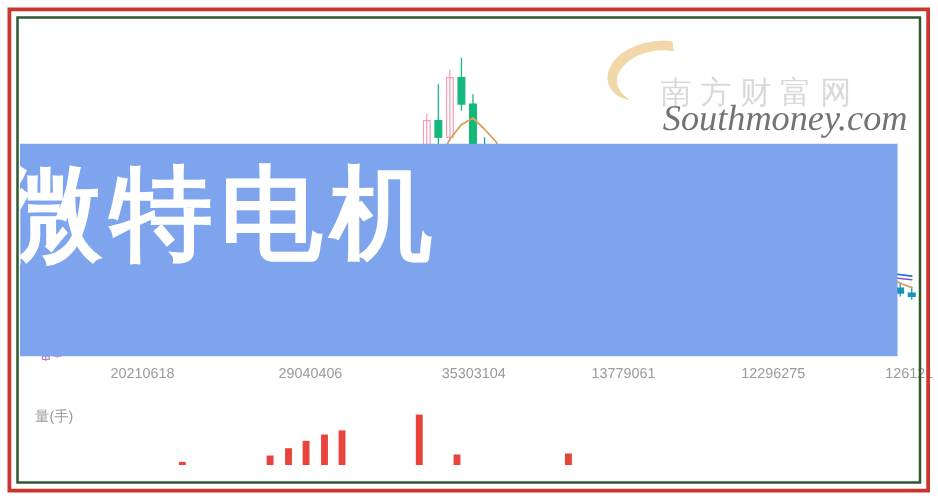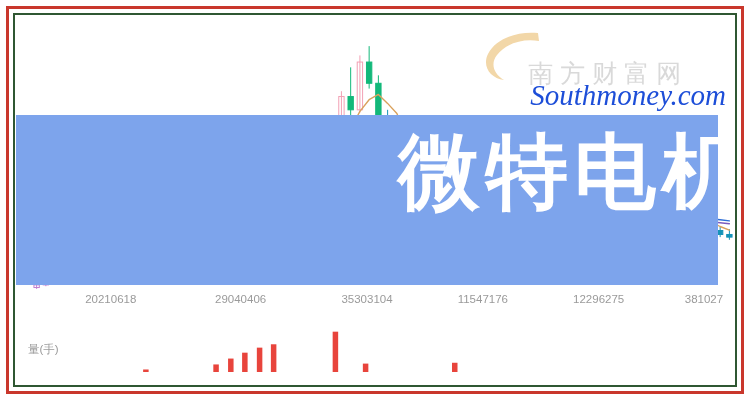--- a/index.html
+++ b/index.html
@@ -77,21 +77,21 @@
     z-index: 10;
     pointer-events: none;
   }
 
   
   .overlay-title {
     position: absolute;
     left: 0;
     top: 131px;
     width: 750px;
-    text-align: right;
+    text-align: left;
     font-size: 82px;
     line-height: 1;
     font-weight: bold;
     color: #ffffff;
     letter-spacing: 6px;
     z-index: 20;
     white-space: nowrap;
     font-family: "DejaVu Sans", "Liberation Sans", sans-serif;
     pointer-events: none;
   }
@@ -121,36 +121,37 @@
     line-height: 1.05;
     font-weight: normal;
     position: relative;
     z-index: 2;
     margin-top: 35px;
   }
   .wm-en {
     font-family: "Liberation Serif", "DejaVu Serif", serif;
     font-style: italic;
     font-size: 29px;
-    color: #1d4ed8;
+    color: #737373;
     line-height: 1;
     margin-top: -6px;
     margin-left: 2px;
     position: relative;
     z-index: 2;
   }
 
   
   .x-axis {
     position: absolute;
     left: 16px;
     top: 293px;
     width: 702px;
     height: 20px;
     z-index: 15;
+    padding-left: 24px;
   }
   .x-tick {
     position: absolute;
     top: 0;
     font-size: 11.5px;
     color: #9a9a9a;
     white-space: nowrap;
     transform: translateX(-50%);
     font-family: "Liberation Sans", "DejaVu Sans", sans-serif;
   }
@@ -160,21 +161,21 @@
     position: absolute;
     left: 16px;
     top: 326px;
     width: 702px;
     height: 52px;
     z-index: 15;
   }
   .vol-label {
     position: absolute;
     left: 12px;
-    top: 16px;
+    top: 0px;
     font-size: 11.5px;
     color: #9a9a9a;
     font-family: "Liberation Sans", "DejaVu Sans", sans-serif;
     white-space: nowrap;
   }
   .vol-svg {
     position: absolute;
     left: 0;
     top: 0;
     width: 702px;
@@ -507,23 +508,23 @@
       <path d="M54 3 C34 1 12 8 4 24 C-2 36 6 48 20 50 C10 44 6 34 13 25 C22 13 40 8 55 11 Z" fill="#f2d7a8"></path>
     </svg>
     <div class="wm-cn">南方财富网</div>
     <div class="wm-en">Southmoney.com</div>
   </div>
 
   <div class="x-axis" id="x-axis">
       <div class="x-tick" style="left: 13.5%;">20210618</div>
       <div class="x-tick" style="left: 32%;">29040406</div>
       <div class="x-tick" style="left: 50%;">35303104</div>
-      <div class="x-tick" style="left: 66.5%;">11547176</div>
+      <div class="x-tick" style="left: 66.5%;">13779061</div>
       <div class="x-tick" style="left: 83%;">12296275</div>
-      <div class="x-tick" style="left: 98%;">381027</div>
+      <div class="x-tick" style="left: 98%;">126121</div>
     </div>
 
   <div class="vol-pane">
     <div class="vol-label">量(手)</div>
     <svg class="vol-svg" id="vol-svg" viewBox="0 0 702 52" preserveAspectRatio="none">
         <rect x="127.12" y="43.48" width="5.5" height="2.52" fill="#e8443c"></rect>
         <rect x="197.32" y="38.44" width="5.5" height="7.56" fill="#e8443c"></rect>
         <rect x="212.06199999999998" y="32.56" width="5.5" height="13.44" fill="#e8443c"></rect>
         <rect x="226.102" y="26.68" width="5.5" height="19.32" fill="#e8443c"></rect>
         <rect x="240.84400000000002" y="21.64" width="5.5" height="24.36" fill="#e8443c"></rect>

